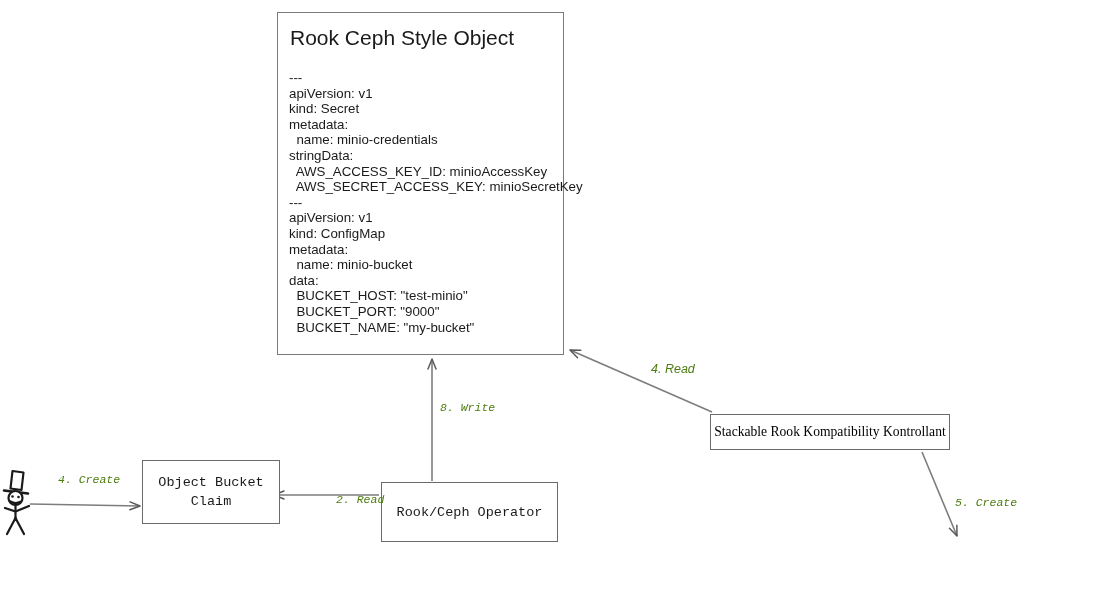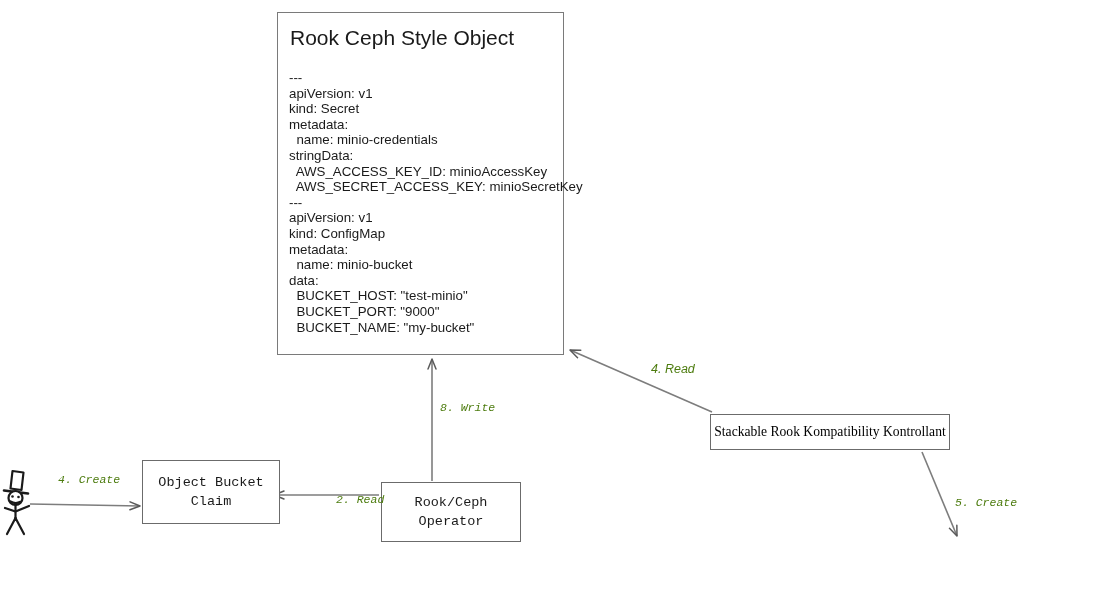--- a/index.html
+++ b/index.html
@@ -95,21 +95,21 @@
   }
   #obc-box {
     left: 142px;
     top: 460px;
     width: 138px;
     height: 64px;
   }
   #operator-box {
     left: 381px;
     top: 482px;
-    width: 140px;
+    width: 177px;
     height: 60px;
   }
   #srkk-box {
     left: 710px;
     top: 414px;
     width: 240px;
     height: 36px;
   }
   #s3bucket-box {
     left: 940px;

